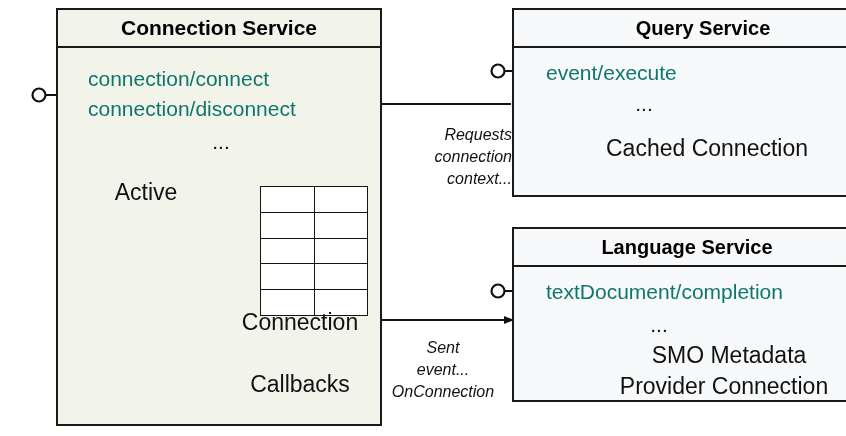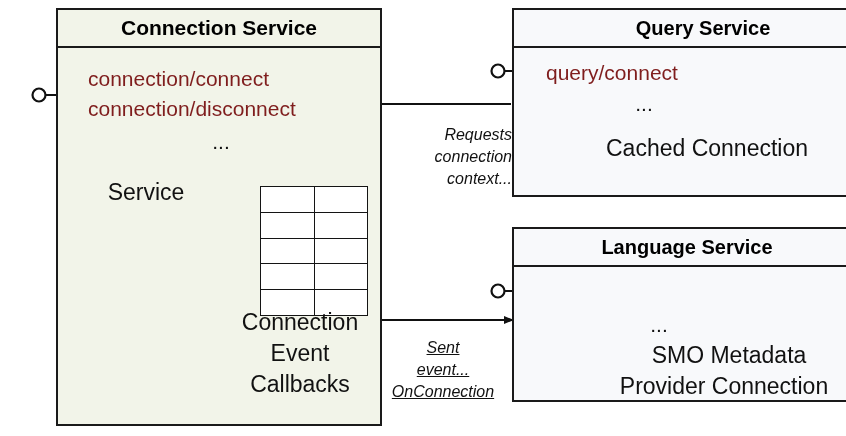--- a/index.html
+++ b/index.html
@@ -71,21 +71,21 @@
   .box-query .box-header,
   .box-lang .box-header {
     height: 38px;
     line-height: 36px;
     font-size: 20px;
   }
   .op-text {
     position: absolute;
     font-size: 21px;
     line-height: 26px;
-    color: #7f1d1d;
+    color: #0f766e;
     white-space: nowrap;
   }
   .ellipsis {
     position: absolute;
     font-size: 21px;
     line-height: 20px;
     color: #111;
     text-align: center;
   }
   .label-block {
@@ -190,21 +190,21 @@
 
   <div class="box box-conn">
     <div class="box-header">Connection Service</div>
 
     <div class="op-text" style="left:30px; top:56px;">connection/connect</div>
 
     <div class="op-text" style="left:30px; top:86px;">connection/disconnect</div>
 
     <div class="ellipsis" style="left:0; top:122px; width:326px;">...</div>
 
-    <div class="label-block" style="left:8px; top:168px; width:160px;">Service</div>
+    <div class="label-block" style="left:8px; top:168px; width:160px;">Active</div>
 
 
     <table class="tbl">
       <tbody>
         <tr>
           <td></td>
           <td></td>
         </tr>
         <tr>
           <td></td>
@@ -219,49 +219,49 @@
           <td></td>
         </tr>
         <tr>
           <td></td>
           <td></td>
         </tr>
       </tbody>
     </table>
 
     <div class="label-block" style="left:158px; top:298px; width:168px;">Connection</div>
-    <div class="label-block" style="left:158px; top:329px; width:168px;">Event</div>
     <div class="label-block" style="left:158px; top:360px; width:168px;">Callbacks</div>
   </div>
 
   <div class="box box-query">
     <div class="box-header">Query Service</div>
 
-    <div class="op-text" style="left:32px; top:50px;">query/connect</div>
+    <div class="op-text" style="left:32px; top:50px;">event/execute</div>
 
     <div class="ellipsis" style="left:0; top:84px; width:260px;">...</div>
 
     <div class="label-block" style="left:92px; top:124px; width:240px; text-align:left;">Cached Connection</div>
   </div>
 
   <div class="box box-lang">
     <div class="box-header">Language Service</div>
 
+    <div class="op-text" style="left:32px; top:50px;">textDocument/completion</div>
 
     <div class="ellipsis" style="left:0; top:86px; width:290px;">...</div>
 
     <div class="label-block" style="left:90px; top:112px; width:250px;">SMO Metadata</div>
     <div class="label-block" style="left:72px; top:143px; width:276px;">Provider Connection</div>
   </div>
 
   <div class="edge-label" style="left:358px; top:124px; width:130px;text-align:right;">
     <div>Requests</div>
     <div>connection</div>
     <div>context...</div>
   </div>
 
-  <div class="edge-label" style="left:352px; top:337px; width:134px;text-decoration:underline;">
+  <div class="edge-label" style="left:352px; top:337px; width:134px;">
     <div>Sent</div>
     <div>event...</div>
     <div>OnConnection</div>
   </div>
 
 </div>
 
 </body></html>

